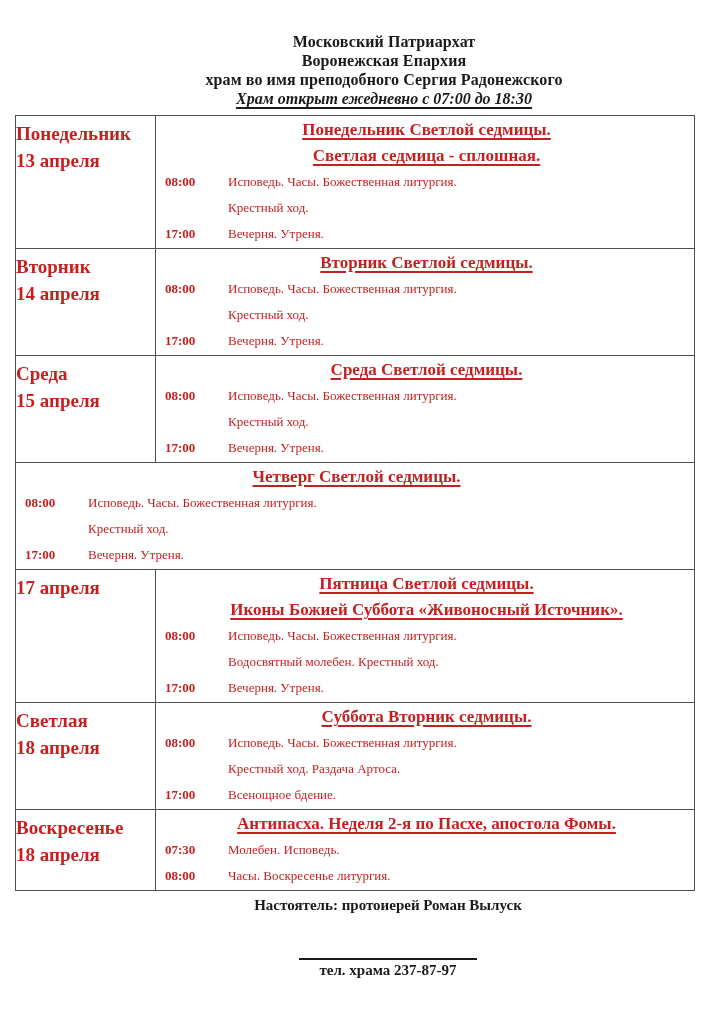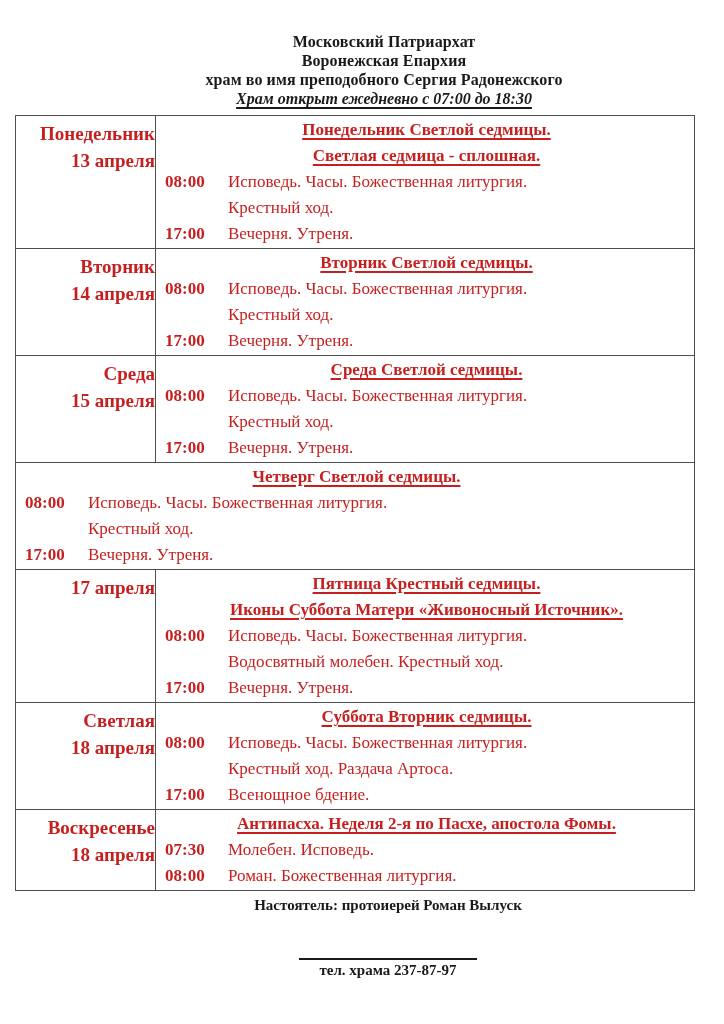--- a/index.html
+++ b/index.html
@@ -40,21 +40,21 @@
   .table {
     margin: 6px 29px 0 15px;
     border: 1.5px solid #4f4f4f;
   }
   .t-row { display: flex; }
   .t-row + .t-row { border-top: 1.5px solid #4f4f4f; }
   .day-cell {
     width: 140px;
     flex-shrink: 0;
     border-right: 1.5px solid #4f4f4f;
-    text-align: right;
+    text-align: left;
     padding-top: 4px;
     box-sizing: border-box;
   }
   .day, .date {
     font-size: 19px;
     font-weight: bold;
     line-height: 27px;
     color: #c61f1f;
   }
   .svc-cell {
@@ -68,21 +68,21 @@
     font-size: 17px;
     font-weight: bold;
     line-height: 26px;
     text-decoration: underline;
     text-decoration-thickness: 1.5px;
     text-underline-offset: 3px;
   }
   .svc {
     display: flex;
     color: #c61f1f;
-    font-size: 17px;
+    font-size: 13px;
     line-height: 26px;
   }
   .time {
     font-weight: bold;
     width: 52px;
     flex-shrink: 0;
     margin-right: 11px;
   }
   .desc { flex: 1; min-width: 0; }
   .dline { display: block; }
@@ -212,22 +212,22 @@
           </span>
         </div>
       </div>
     </div>
 
     <div class="t-row">
       <div class="day-cell">
         <div class="date">17 апреля</div>
       </div>
       <div class="svc-cell">
-        <div class="title">Пятница Крестный седмицы.</div>
-        <div class="title">Иконы Суббота Матери «Живоносный Источник».</div>
+        <div class="title">Пятница Светлой седмицы.</div>
+        <div class="title">Иконы Божией Суббота «Живоносный Источник».</div>
         <div class="svc">
           <span class="time">08:00</span>
           <span class="desc">
             <span class="dline">Исповедь. Часы. Божественная литургия.</span>
             <span class="dline">Водосвятный молебен. Крестный ход.</span>
           </span>
         </div>
         <div class="svc">
           <span class="time">17:00</span>
           <span class="desc">
@@ -269,21 +269,21 @@
         <div class="title">Антипасха. Неделя 2-я по Пасхе, апостола Фомы.</div>
         <div class="svc">
           <span class="time">07:30</span>
           <span class="desc">
             <span class="dline">Молебен. Исповедь.</span>
           </span>
         </div>
         <div class="svc">
           <span class="time">08:00</span>
           <span class="desc">
-            <span class="dline">Роман. Божественная литургия.</span>
+            <span class="dline">Часы. Воскресенье литургия.</span>
           </span>
         </div>
       </div>
     </div>
 
   </div>
 
   <div class="rector">Настоятель: протоиерей Роман Вылуск</div>
 
   <div class="phone-block">

